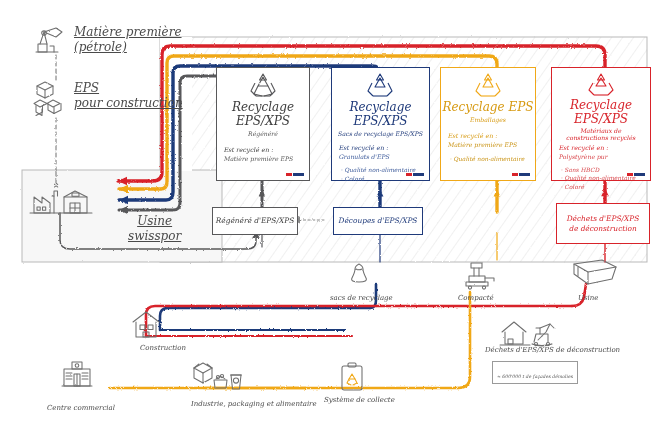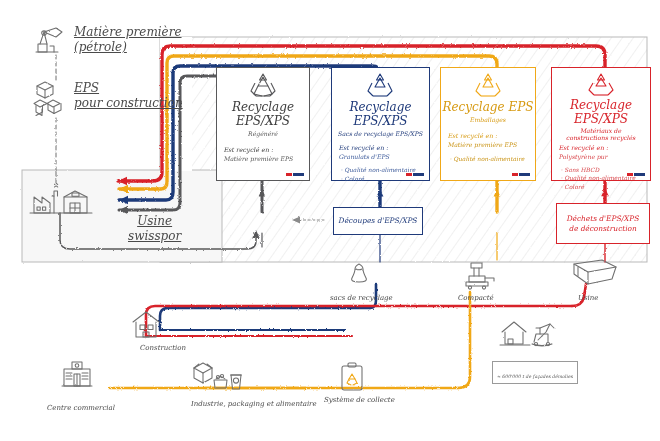--- a/index.html
+++ b/index.html
@@ -327,37 +327,41 @@
       <div>· Sans HBCD</div>
       <div>· Qualité non-alimentaire</div>
       <div>· Coloré</div>
     </div>
     <div class="logo">
         <i class="lg-a"></i>
         <i class="lg-b"></i>
       </div>
   </div>
 
+  <div class="pill" style="left:212px;top:207px;width:84px;height:26px;border:1.2px solid #58585a;">
+    <span class="hand" style="color:#3c3c3c;">Régénéré d'EPS/XPS</span>
+  </div>
 
   <div class="pill" style="left:333px;top:207px;width:88px;height:26px;border:1.5px solid #1f3a7a;">
     <span class="hand" style="color:#1f3a7a;">Découpes d'EPS/XPS</span>
   </div>
 
 
   <div class="pill" style="left:556px;top:203px;width:92px;height:39px;border:1.5px solid #d8232a;flex-direction:column;text-align:right;">
     <span class="hand" style="color:#d8232a;">Déchets d'EPS/XPS</span>
     <span class="hand" style="color:#d8232a;">de déconstruction</span>
   </div>
 
   <div class="txt hand lbl-sm" style="left:330px;top:294px;">sacs de recyclage</div>
   <div class="txt hand lbl-sm" style="left:458px;top:294px;">Compacté</div>
   <div class="txt hand lbl-sm" style="left:578px;top:294px;">Usine</div>
 
   <div class="txt hand lbl-sm" style="left:124px;top:344px;padding-left:16px;">Construction</div>
   <div class="txt hand lbl-sm" style="left:47px;top:396px;margin-top:8px;">Centre commercial</div>
   <div class="txt hand lbl-sm" style="left:172px;top:400px;margin-left:19px;">Industrie, packaging et alimentaire</div>
   <div class="txt hand lbl-sm" style="left:324px;top:396px;">Système de collecte</div>
 
+  <div class="txt hand lbl-sm" style="left:485px;top:346px;">Déchets d'EPS/XPS de déconstruction</div>
   <div class="tagbox" style="left:492px;top:361px;">
     <span class="hand">≈ 600'000 t de façades démolies</span>
   </div>
 
 </div>
 
 </body></html>

